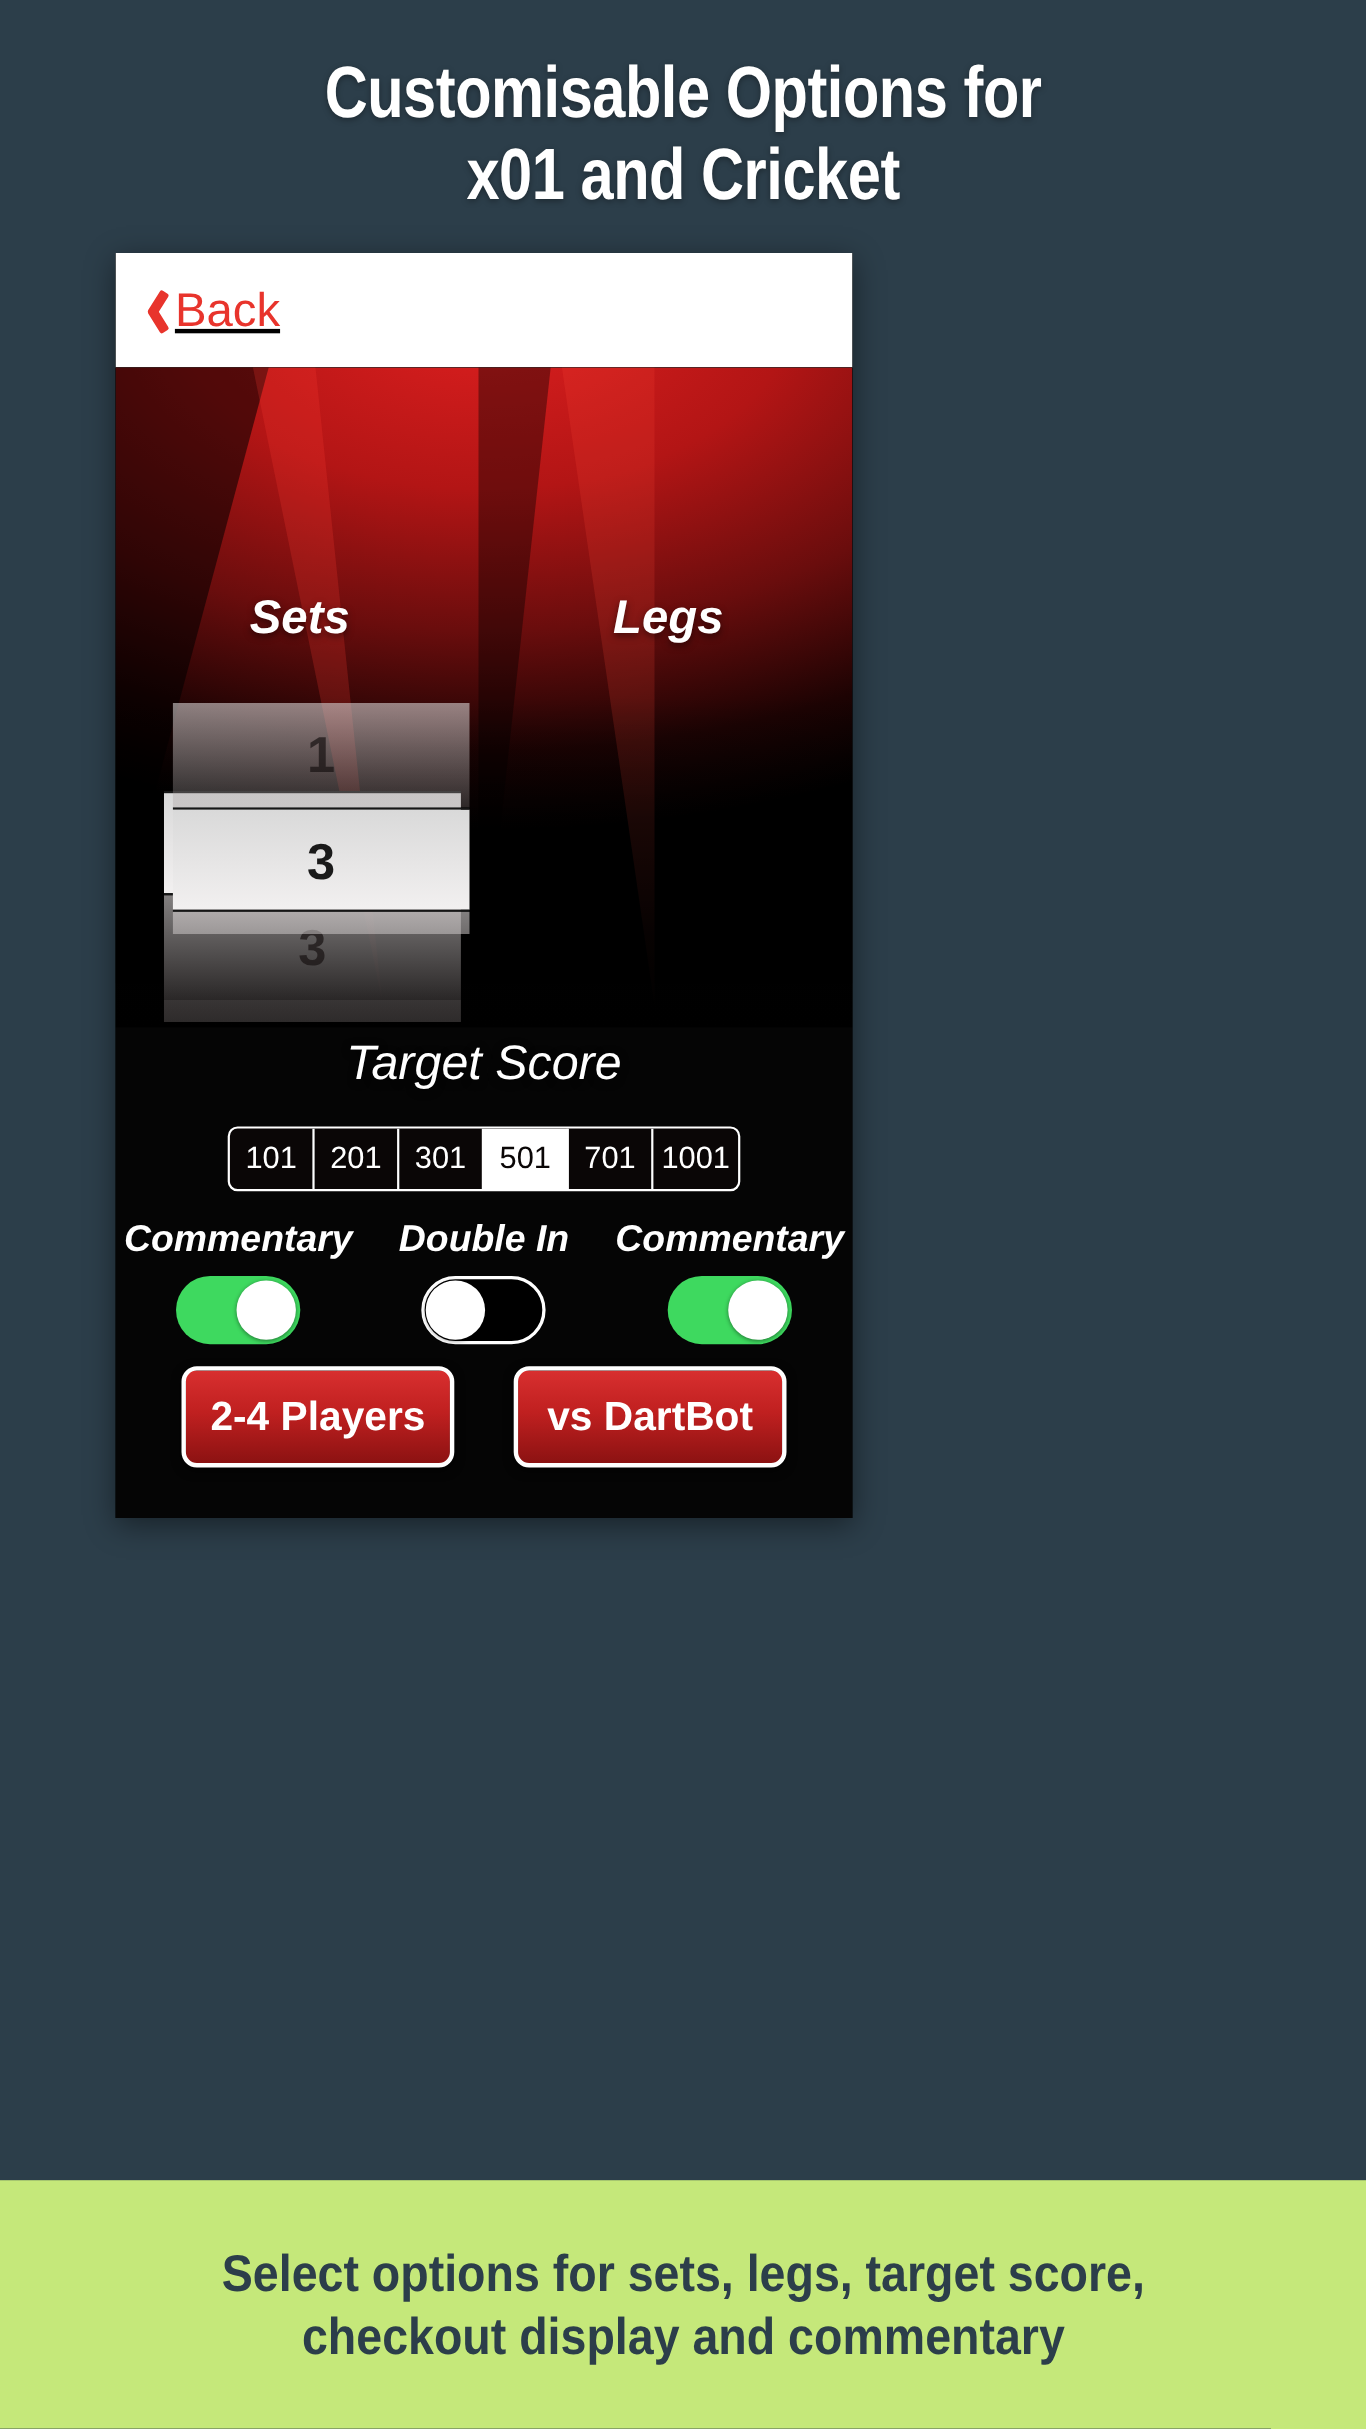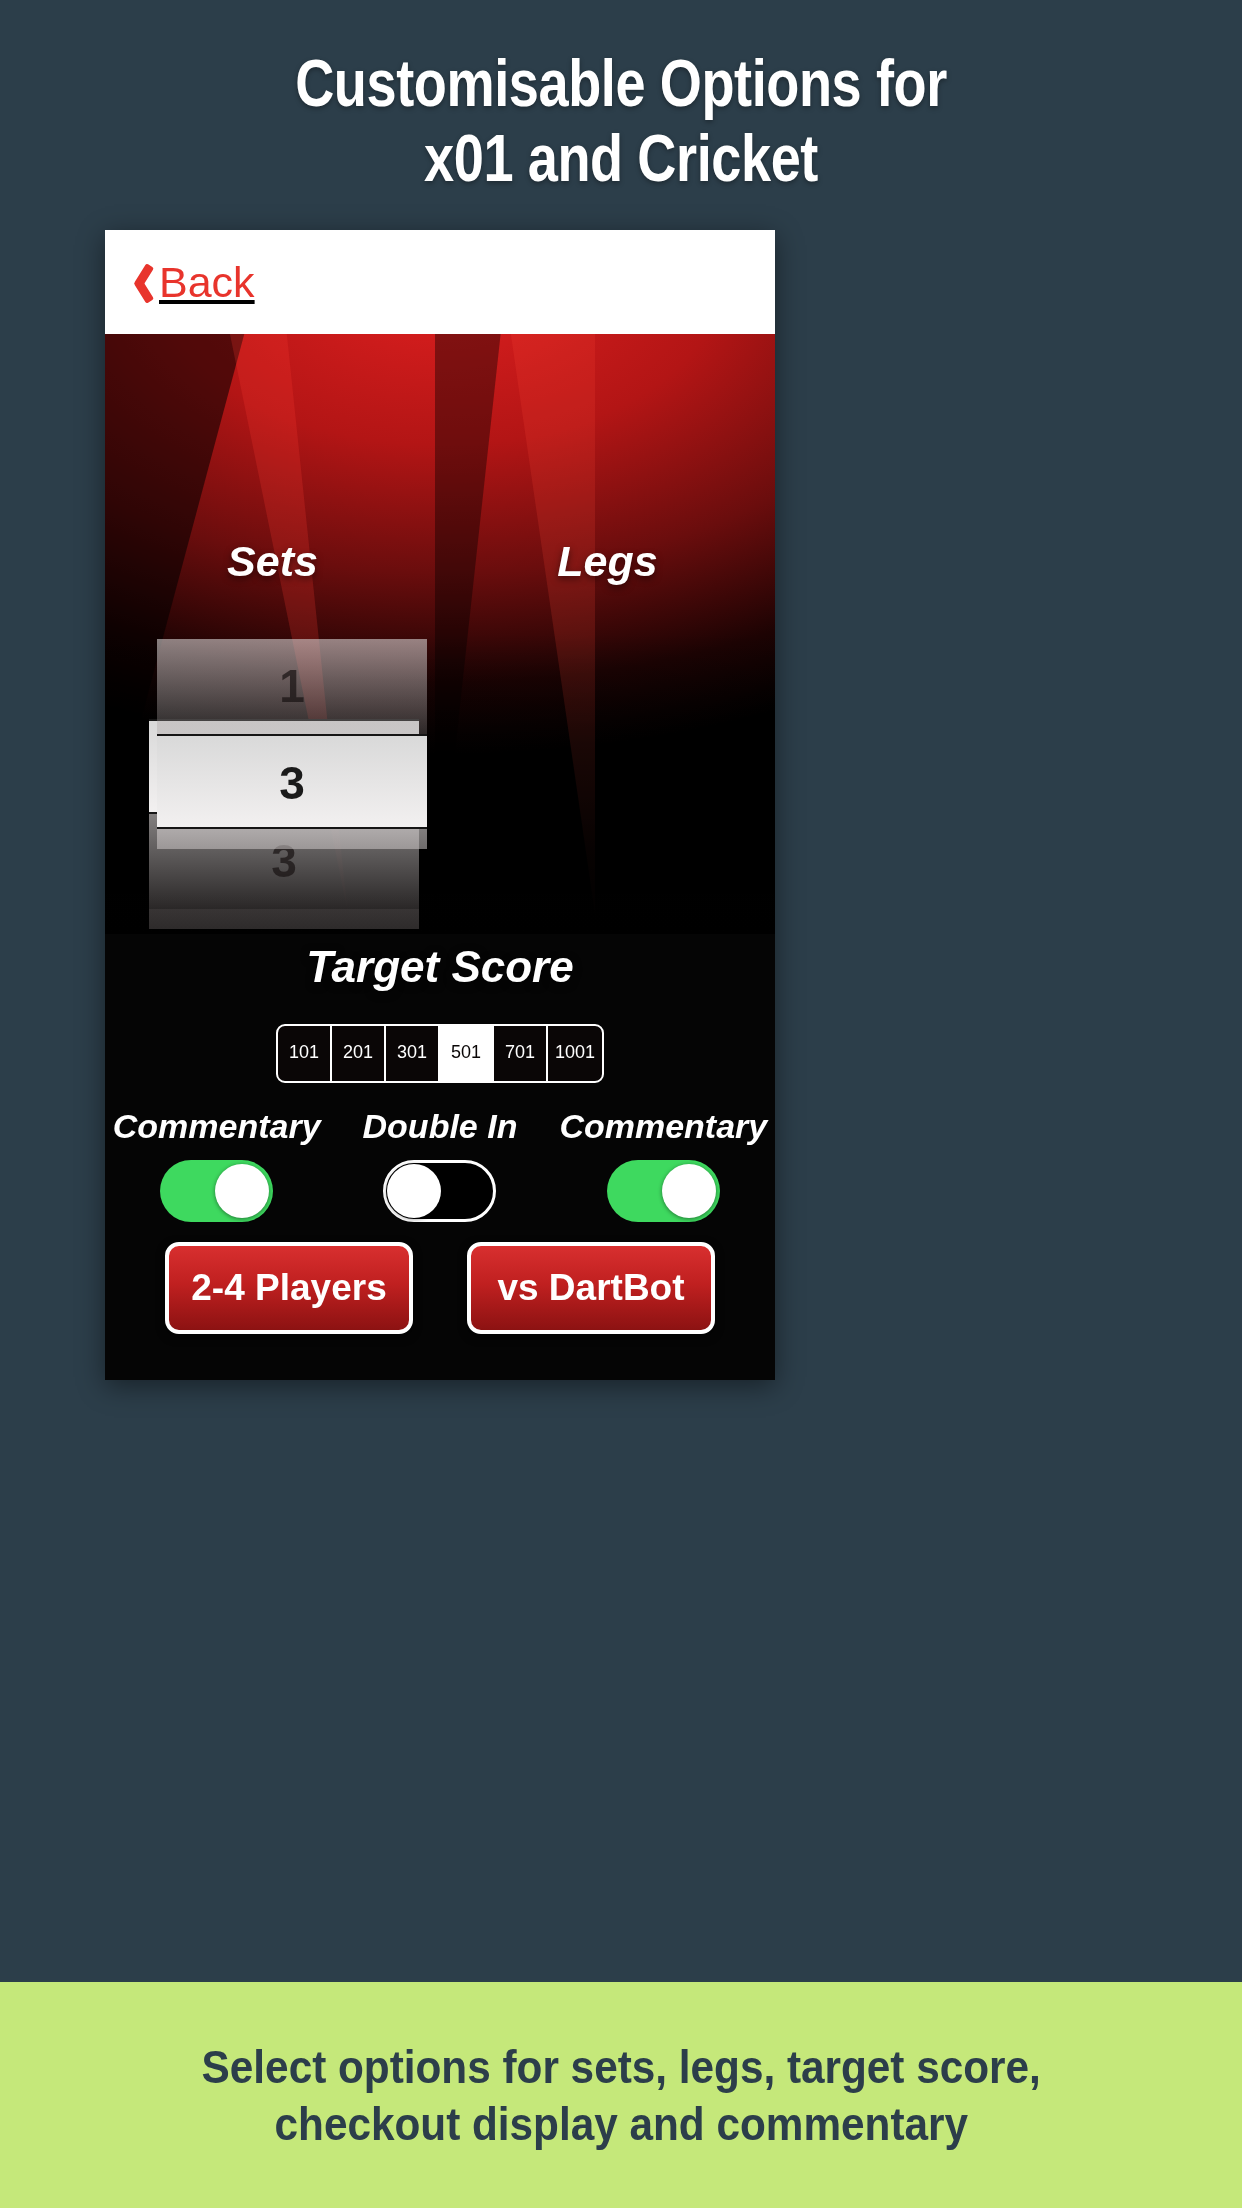--- a/index.html
+++ b/index.html
@@ -177,42 +177,42 @@
     color:rgba(25,20,20,0.5);
   }
 
   
   .target-title {
     position:absolute;
     left:0; top:608px; width:100%;
     text-align:center;
     color:#fff;
     font-size:44px;
-    font-weight:bold;
+    font-weight:normal;
     font-style:italic;
     font-family:"Liberation Sans Narrow","Liberation Sans",sans-serif;
     text-shadow:0 2px 8px rgba(0,0,0,0.7);
   }
   .segmented {
     position:absolute;
     left:50%; top:690px;
     transform:translateX(-50%);
     display:flex;
     border:2px solid #ffffff;
     border-radius:9px;
     overflow:hidden;
     background:#0a0606;
   }
   .seg {
-    width:54px;
+    width:77px;
     height:55px;
     line-height:53px;
     text-align:center;
     color:#ffffff;
-    font-size:18px;
+    font-size:28px;
     border-right:2px solid #ffffff;
     font-family:"Liberation Sans",sans-serif;
   }
   .seg:last-child { border-right:none; }
   .seg.active { background:#ffffff; color:#0a0606; }
 
   
   .toggle-row {
     position:absolute;
     left:0; top:773px; width:100%;

